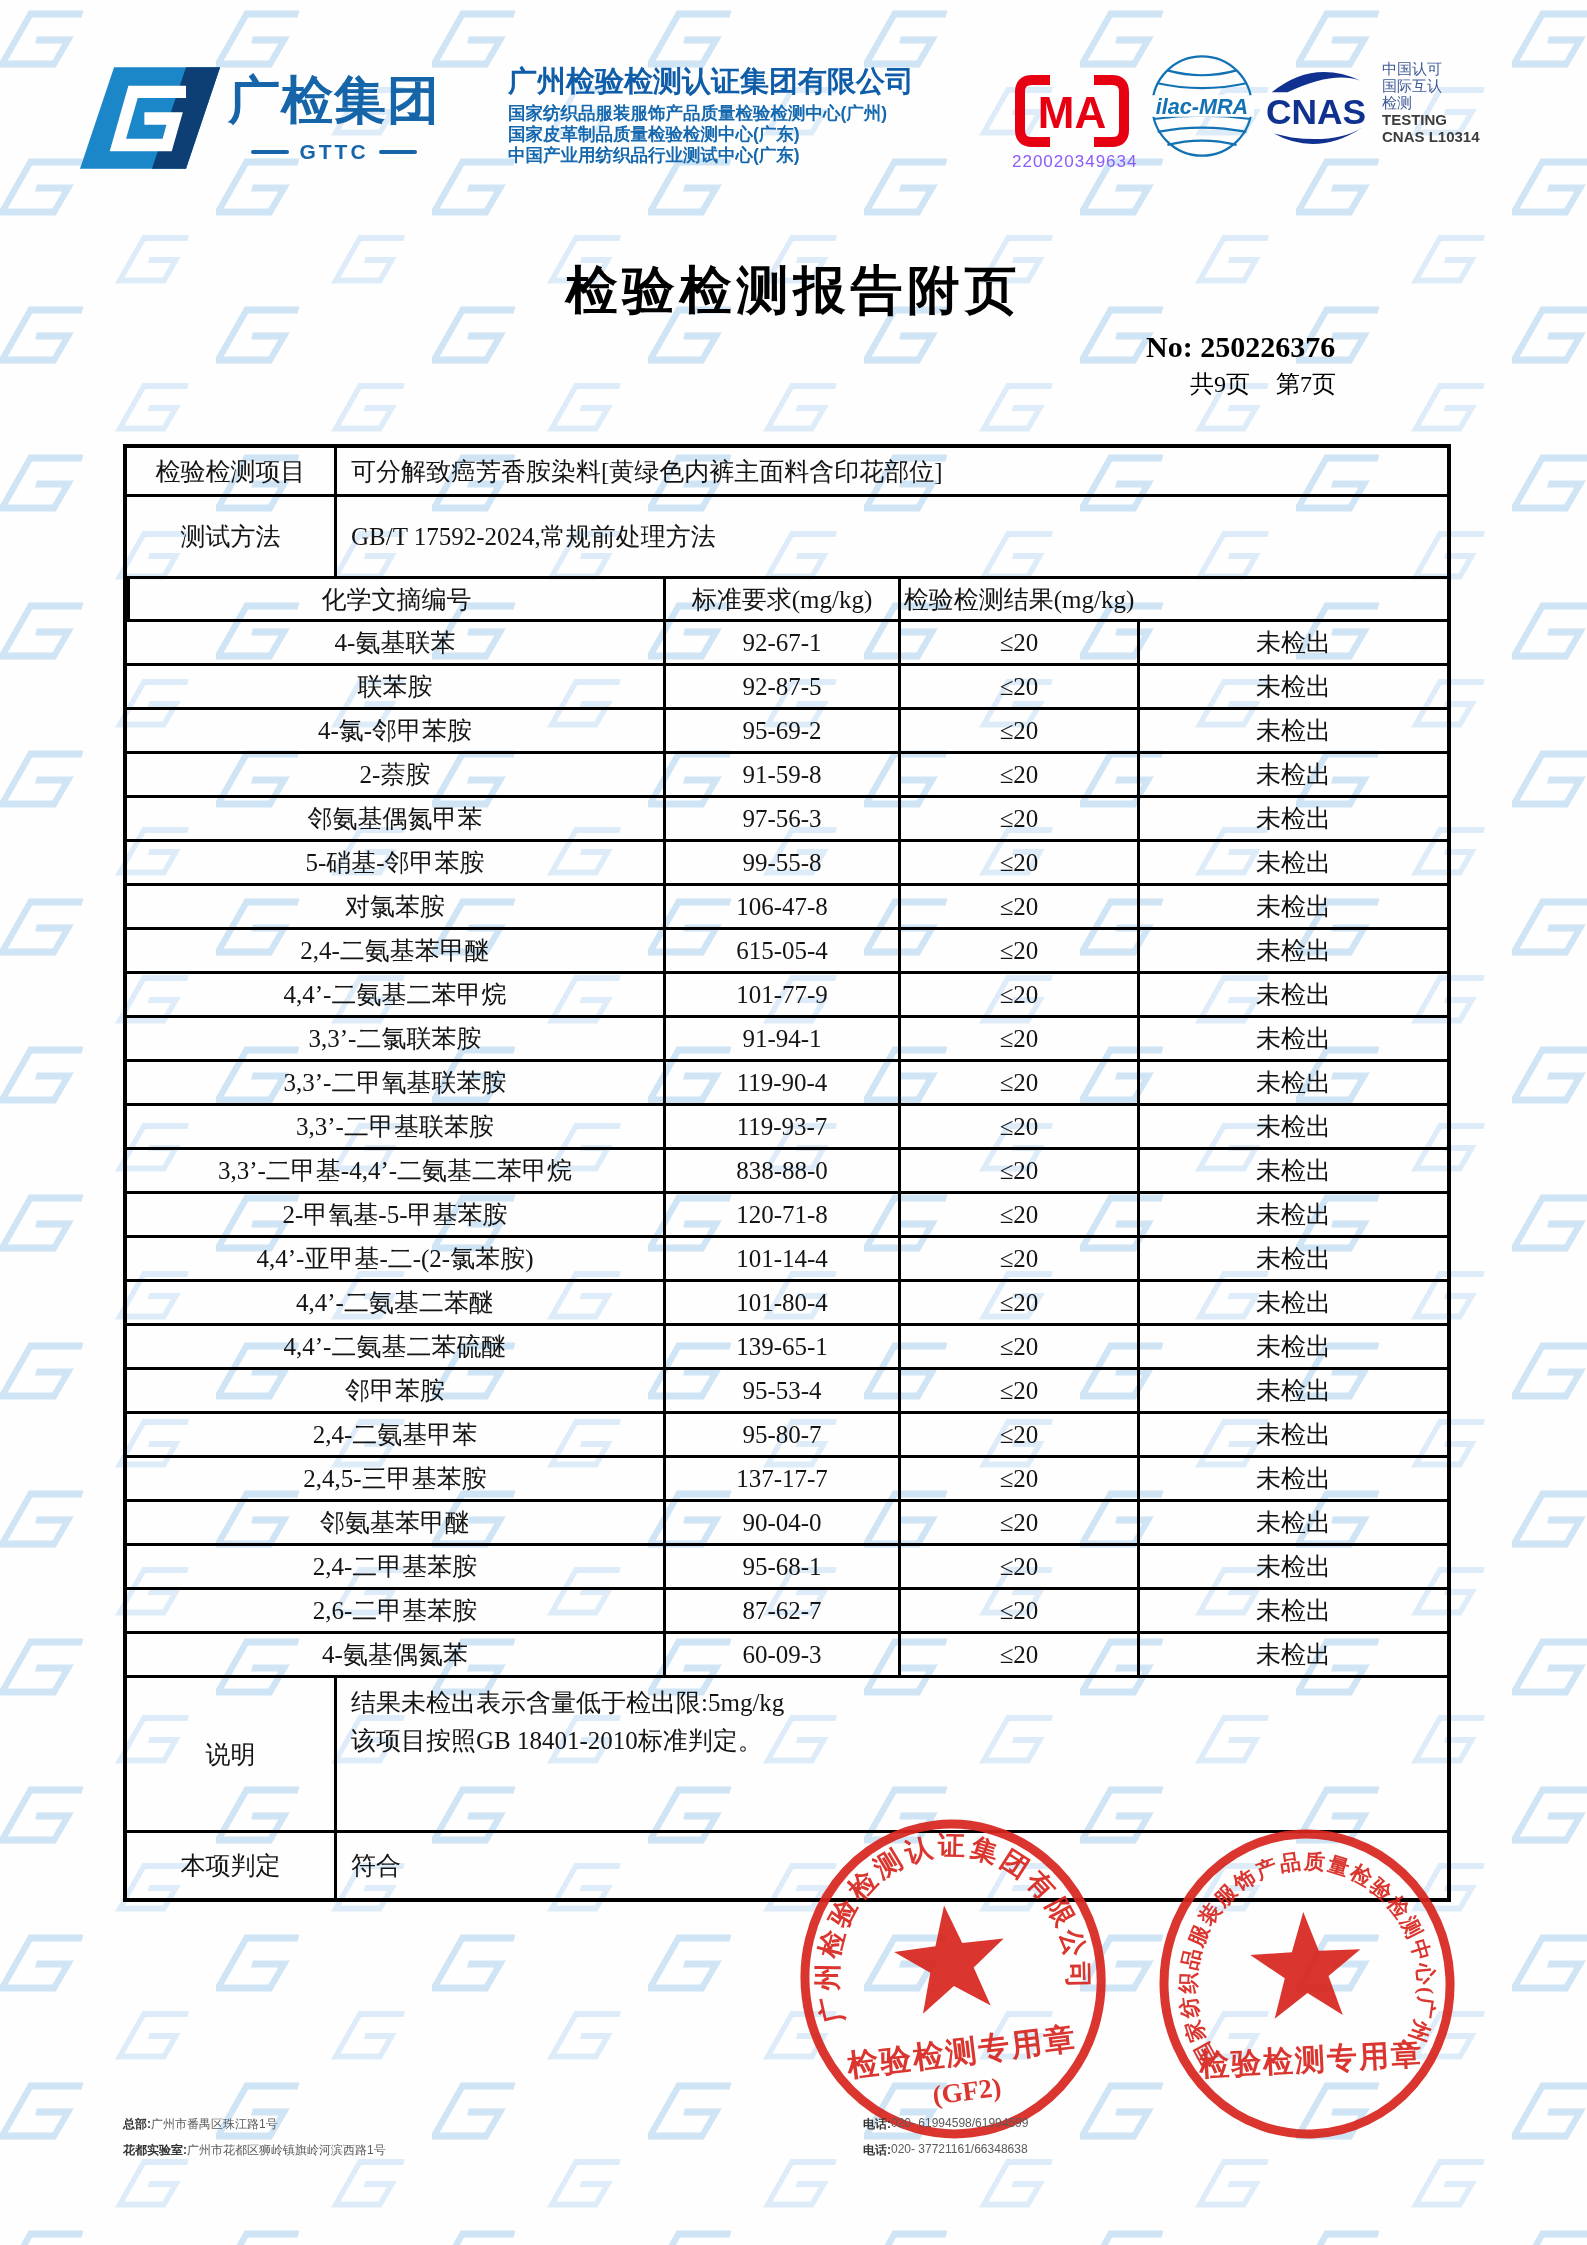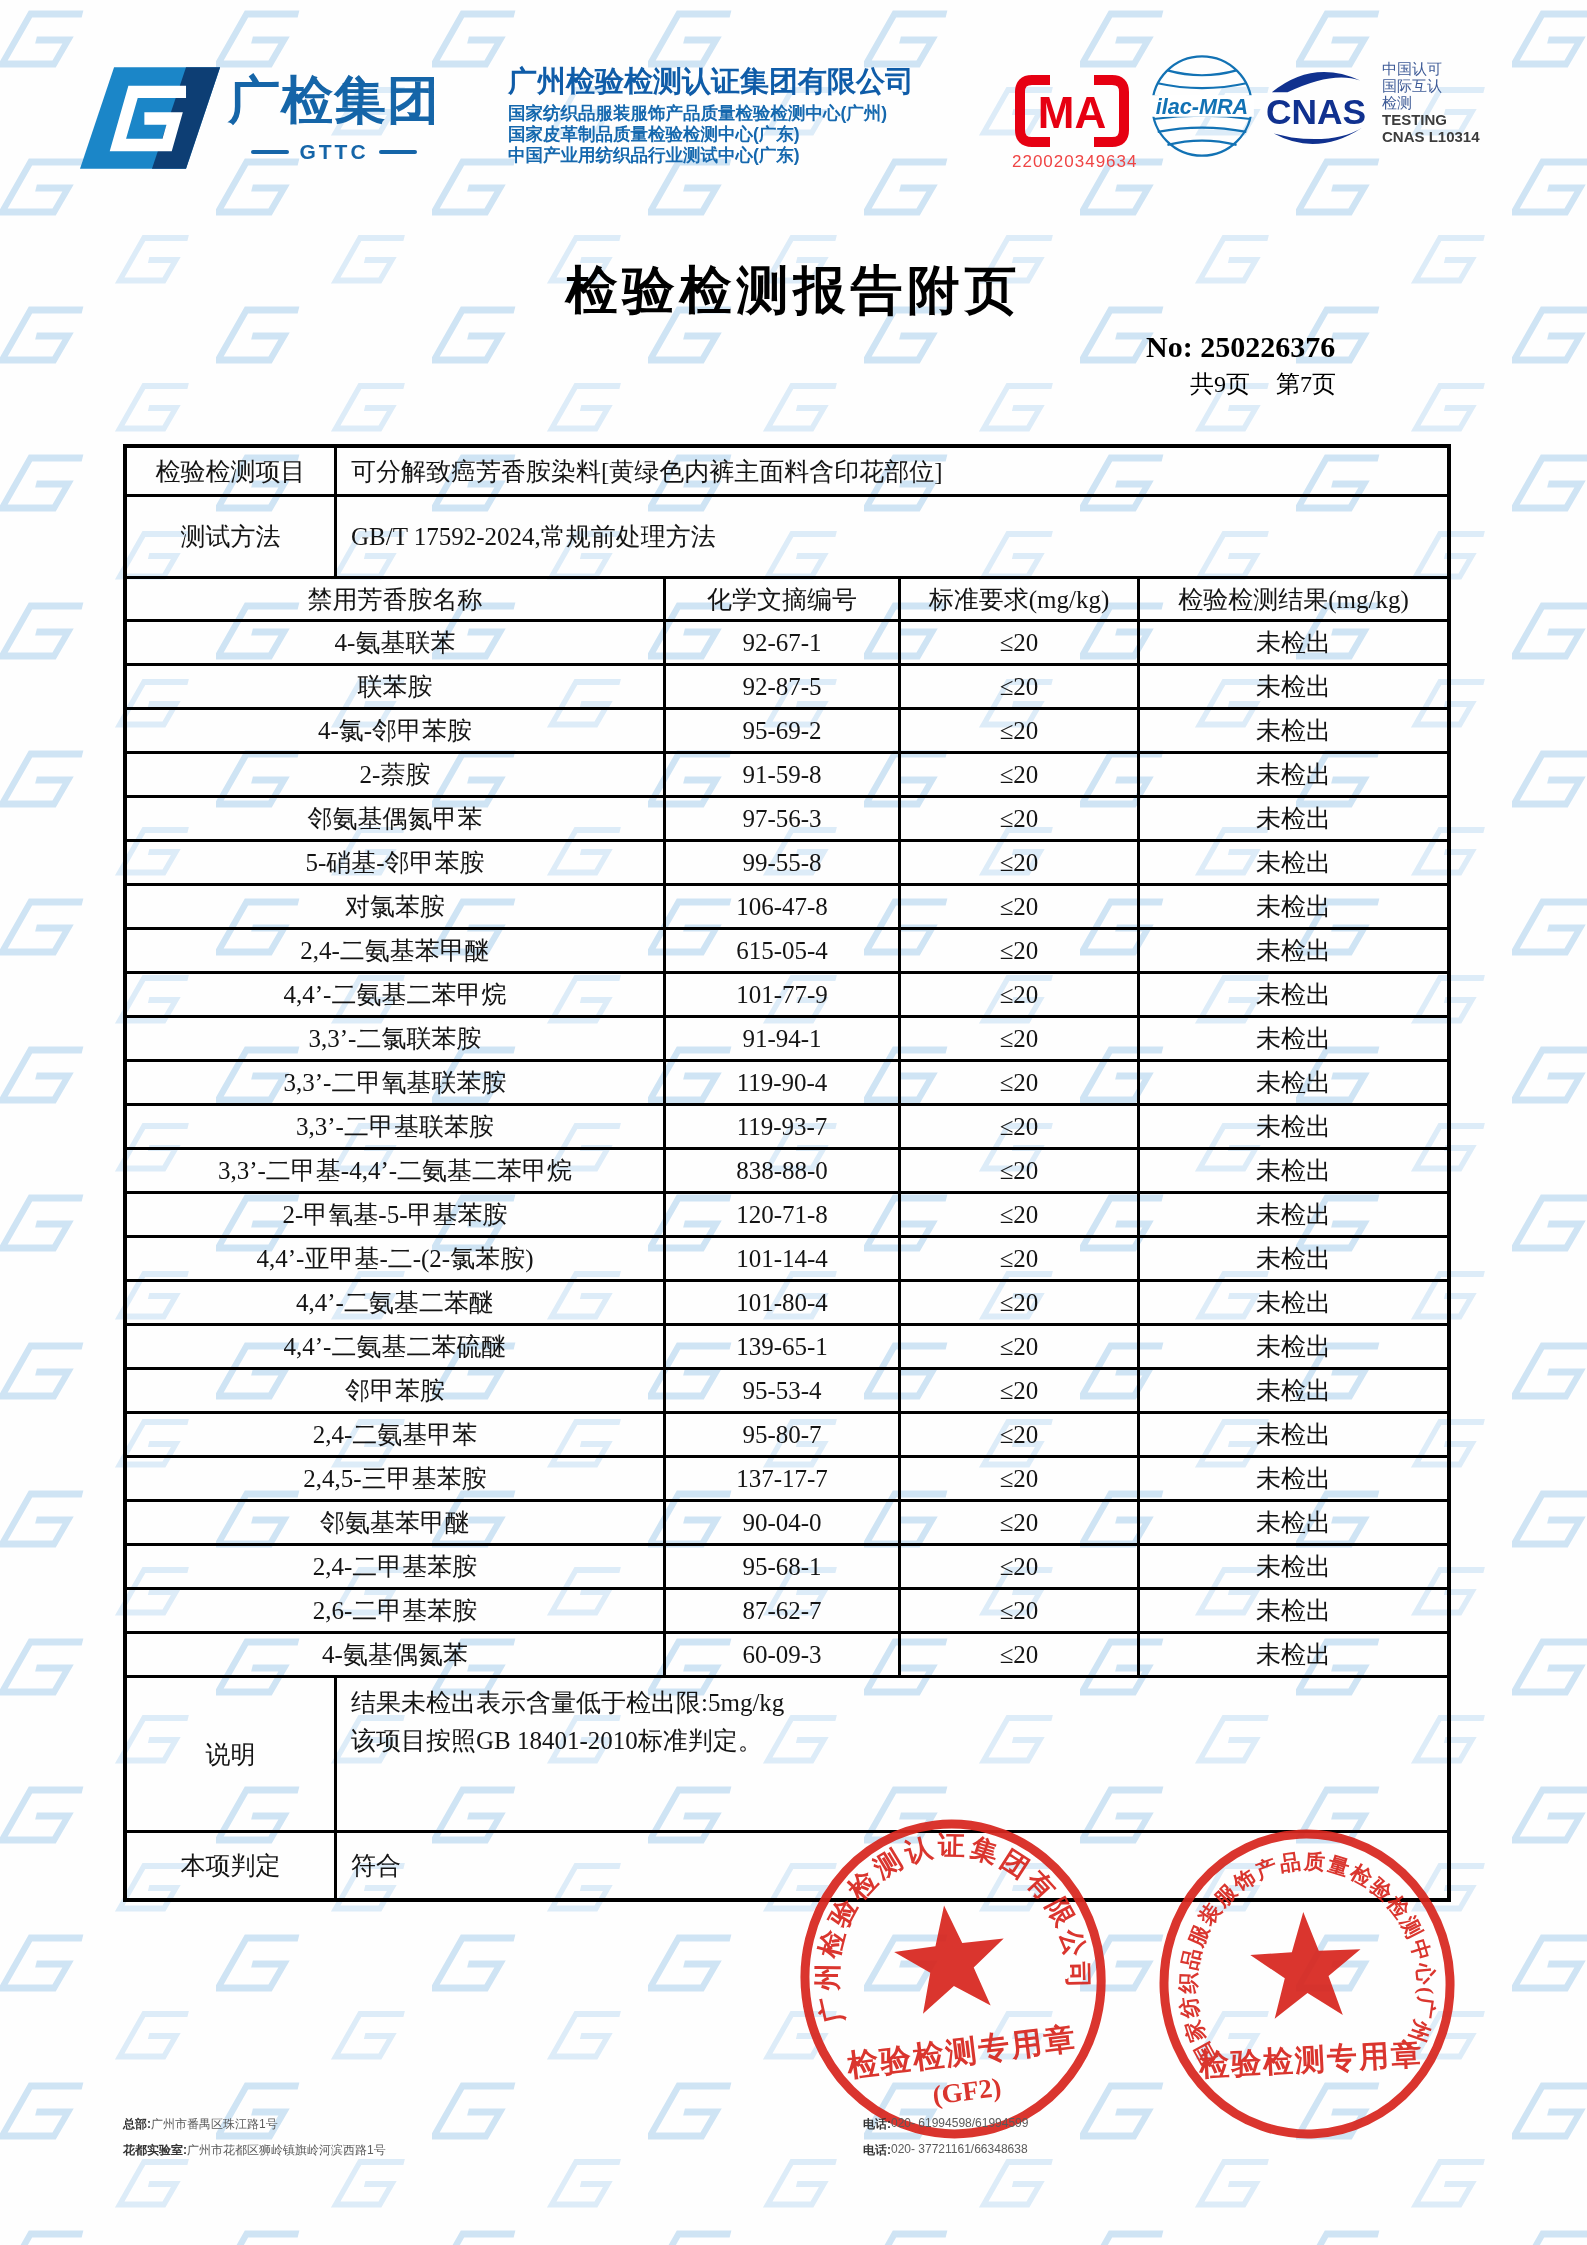--- a/index.html
+++ b/index.html
@@ -13,21 +13,21 @@
   .brand-cn{position:absolute;left:228px;top:66px;width:215px;font-size:52px;font-weight:bold;
             color:#1565a8;letter-spacing:1px;font-family:"Liberation Sans",sans-serif;white-space:nowrap;}
   .brand-en{position:absolute;left:228px;top:140px;width:212px;display:flex;align-items:center;
             justify-content:center;gap:10px;color:#1565a8;font-family:"Liberation Sans",sans-serif;
             font-size:21px;font-weight:bold;letter-spacing:3px;}
   .brand-en .dash{height:4px;width:38px;background:#1565a8;border-radius:2px;}
   .company{position:absolute;left:508px;top:62px;width:420px;font-family:"Liberation Sans",sans-serif;}
   .company .name{font-size:29px;font-weight:bold;color:#0f5ca8;white-space:nowrap;}
   .company .center{font-size:17.5px;font-weight:bold;color:#1568ae;line-height:20px;margin-top:1px;white-space:nowrap;}
   .cma{position:absolute;left:1012px;top:72px;width:120px;text-align:center;}
-  .cma-number{font-size:17px;color:#ef4444;letter-spacing:1px;font-family:"Liberation Sans",sans-serif;margin-top:-2px;text-align:right;}
+  .cma-number{font-size:17px;color:#8b5cf6;letter-spacing:1px;font-family:"Liberation Sans",sans-serif;margin-top:-2px;text-align:right;}
   .ilac{position:absolute;left:1148px;top:52px;width:108px;height:108px;}
   .cnas{position:absolute;left:1262px;top:66px;width:108px;height:84px;}
   .cnas-text{position:absolute;left:1382px;top:60px;font-family:"Liberation Sans",sans-serif;line-height:17px;}
   .cnas-text .zh{font-size:15px;color:#3d5a96;}
   .cnas-text .en{font-size:15px;color:#3c3c3c;font-weight:bold;}
 
   
   .doc-title{position:absolute;left:0;right:0;top:256px;text-align:center;font-size:52px;
              font-weight:bold;letter-spacing:5px;color:#000;}
   .report-no{position:absolute;left:1146px;top:330px;font-size:30px;font-weight:600;color:#000;white-space:nowrap;}
@@ -153,21 +153,20 @@
     <div class="grid info-row h46">
       <div class="cell">检验检测项目</div>
       <div class="cell left vline">可分解致癌芳香胺染料[黄绿色内裤主面料含印花部位]</div>
     </div>
     <div class="grid info-row h79 hline">
       <div class="cell">测试方法</div>
       <div class="cell left vline">GB/T 17592-2024,常规前处理方法</div>
     </div>
 
     <div class="trow h40 hline">
-      <div class="cell">禁用芳香胺名称</div>
       <div class="cell vline">化学文摘编号</div>
       <div class="cell vline">标准要求(mg/kg)</div>
       <div class="cell vline">检验检测结果(mg/kg)</div>
     </div>
 
     <div id="amine-body">
         <div class="trow h41 hline">
           <div class="cell">4-氨基联苯</div>
           <div class="cell vline">92-67-1</div>
           <div class="cell vline">≤20</div>

